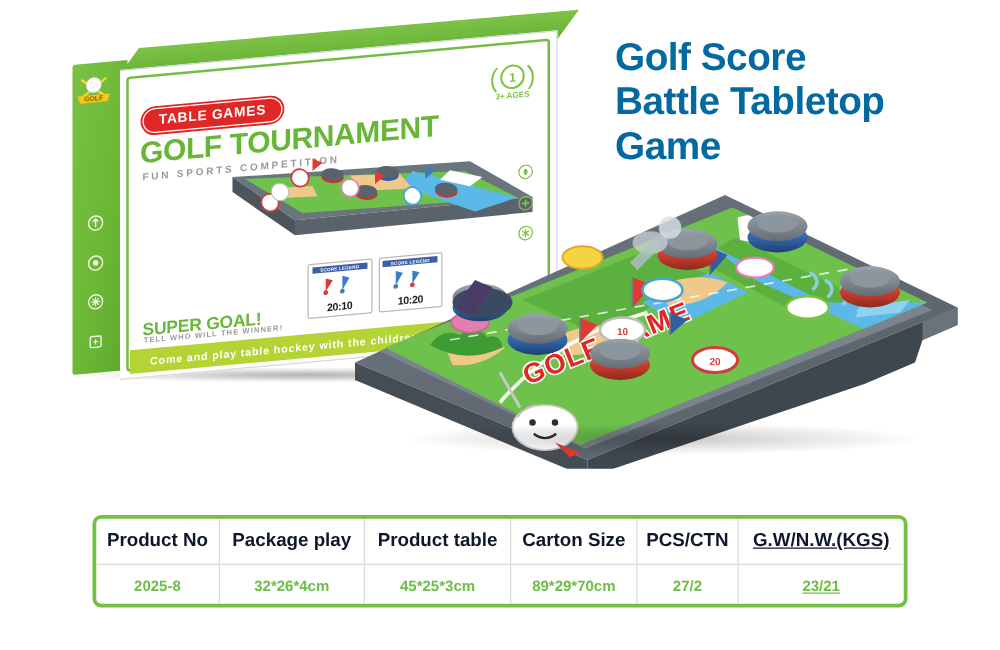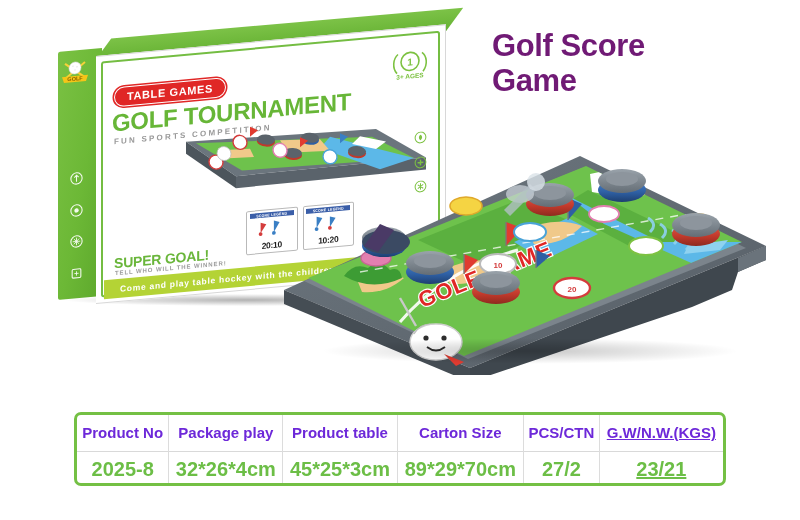--- a/index.html
+++ b/index.html
@@ -126,32 +126,33 @@
   
   .spec {
     position:absolute; left:74px; top:412px; width:652px; height:74px;
     border:3px solid #74c044; border-radius:7px; background:#fff; overflow:hidden;
   }
   .spec table { width:100%; height:100%; border-collapse:collapse; }
   .spec th, .spec td {
     text-align:center; vertical-align:middle; font-weight:bold;
     border-right:1px solid #dcdcdc;
   }
-  .spec th { color:#6d28d9; font-size:15px; height:36px; }
-  .spec td { color:#6cbe46; font-size:20px; height:36px; }
+  .spec th { color:#0f172a; font-size:15px; height:36px; }
+  .spec td { color:#6cbe46; font-size:12px; height:36px; }
   .spec tr.vals td { border-top:1px solid #d9d9d9; }
   .spec th:last-child, .spec td:last-child { border-right:none;text-decoration:underline; }
 </style>
 </head>
 <body>
 
 <div class="stage">
 
-  <div class="headline" style="color:#701a75">
+  <div class="headline" style="color:#0369a1">
     <span>Golf Score</span>
+    <span>Battle Tabletop</span>
     <span>Game</span>
   </div>
 
   <div class="box-wrap">
     <div class="box-shadow"></div>
 
     <div class="lid"></div>
     <div class="lid-line"></div>
 
     <div class="spine"></div>

